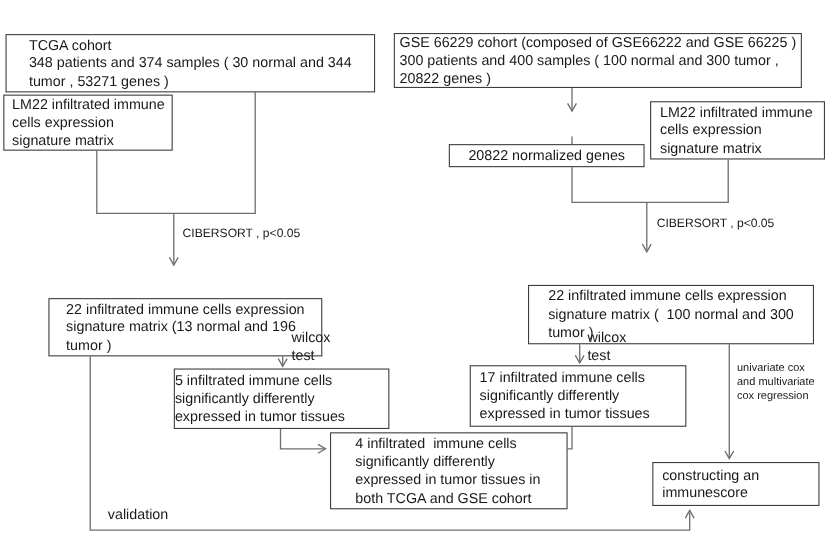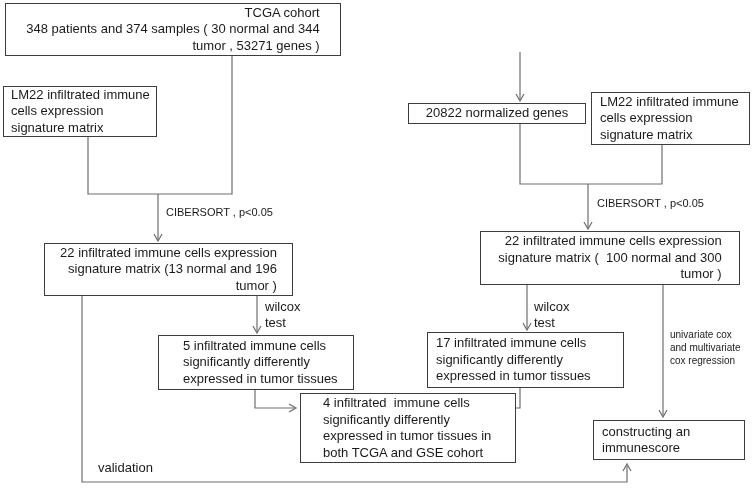--- a/index.html
+++ b/index.html
@@ -22,21 +22,22 @@
     border: 1.5px solid #3d3d3d;
     background: #ffffff;
     font-size: 13px;
     line-height: 16.5px;
     white-space: pre;
     display: flex;
     align-items: center;
   }
   .box.center {
     justify-content: center;
-    text-align: right;
+    text-align: left;
+    margin-top: 28px;
   }
   .box.left {
     justify-content: flex-start;
     text-align: left;
   }
   .lbl {
     position: absolute;
     font-size: 13px;
     line-height: 16px;
     white-space: pre;
@@ -46,21 +47,21 @@
   .lbl.tiny  { font-size: 10px; line-height: 13px; }
 
   
   #box-tcga        { left: 5px;   top: 3px;   width: 336px; height: 53px; }
   #box-gse         { left: 358px; top: 2px;   width: 371px; height: 50px; line-height: 16px; }
   #box-lm22-left   { left: 3px;   top: 86px;  width: 154px; height: 51px; padding-left: 7px; }
   #box-normalized  { left: 408px; top: 103px; width: 178px; height: 21px; }
   #box-lm22-right  { left: 591px; top: 92px;  width: 159px; height: 53px; padding-left: 8px; }
   #box-matrix-tcga { left: 44px;  top: 243px; width: 249px; height: 53px; }
   #box-matrix-gse  { left: 480px; top: 231px; width: 260px; height: 54px; }
-  #box-five        { left: 158px; top: 335px; width: 196px; height: 55px; padding-left: 24px; }
+  #box-five        { left: 158px; top: 335px; width: 196px; height: 55px; padding-left: 0; }
   #box-twelve      { left: 427px; top: 332px; width: 197px; height: 56px; padding-left: 8px; }
   #box-four        { left: 300px; top: 393px; width: 216px; height: 70px; padding-left: 22px; }
   #box-score       { left: 593px; top: 420px; width: 152px; height: 40px; padding-left: 8px; }
 
   
   #label-cibersort-left  { left: 166px; top: 204px; }
   #label-cibersort-right { left: 597px; top: 195px; }
   #label-wilcox-left     { left: 265px; top: 299px; }
   #label-wilcox-right    { left: 534px; top: 299px; }
   #label-cox             { left: 670px; top: 328px; }
@@ -114,20 +115,23 @@
     <path d="M498 404 L491 408 L498 412"></path>
 
     <path d="M82 296 V482 H627 V466"></path>
     <path d="M623 471 L627 464 L631 471"></path>
   </svg>
 
   <div class="box center" id="box-tcga">TCGA cohort
 348 patients and 374 samples ( 30 normal and 344
 tumor , 53271 genes )</div>
 
+  <div class="box center" id="box-gse">GSE 66229 cohort (composed of GSE66222 and GSE 66225 )
+300 patients and 400 samples ( 100 normal and 300 tumor ,
+20822 genes )</div>
 
   <div class="box left" id="box-lm22-left">LM22 infiltrated immune
 cells expression
 signature matrix</div>
 
   <div class="box center" id="box-normalized">20822 normalized genes</div>
 
   <div class="box left" id="box-lm22-right">LM22 infiltrated immune
 cells expression
 signature matrix</div>

